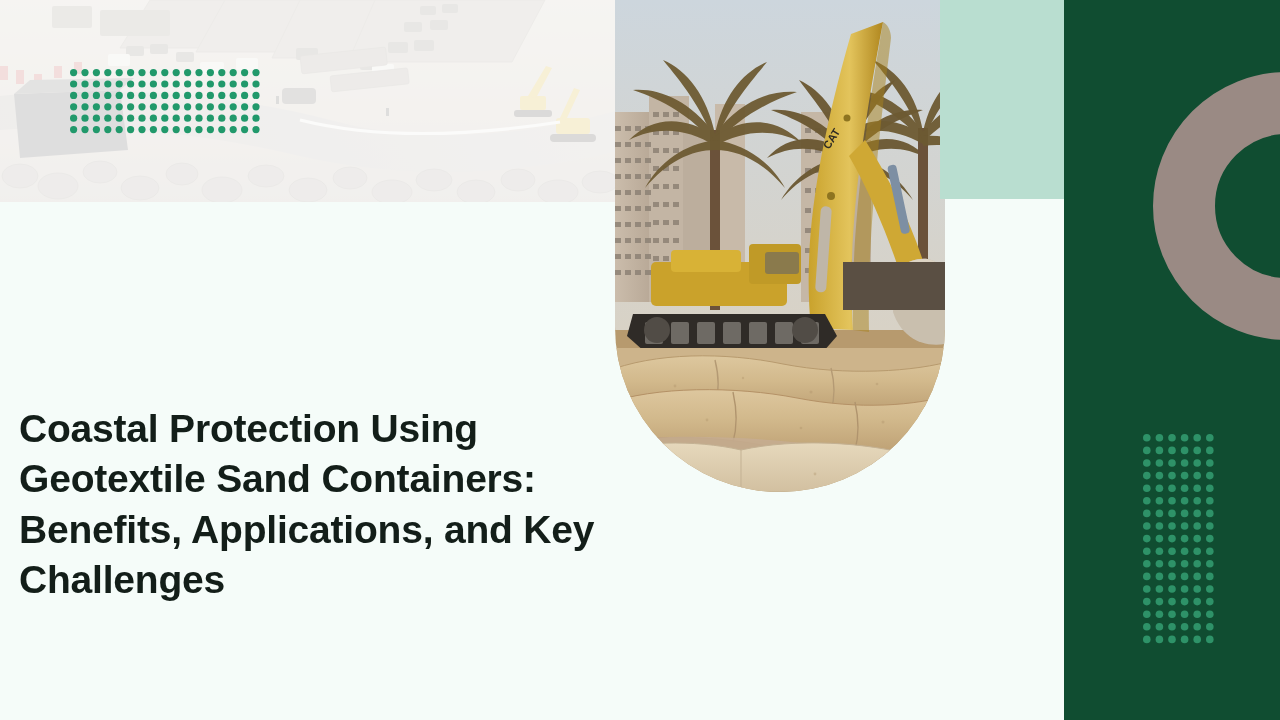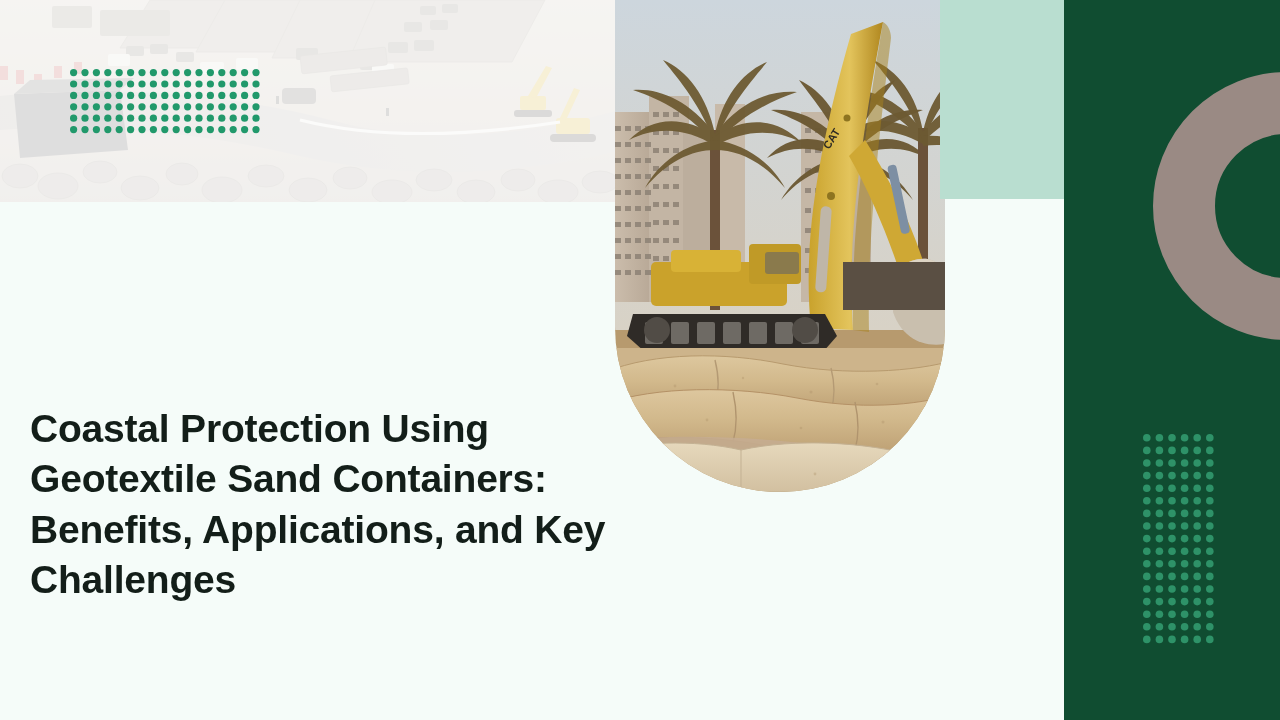--- a/index.html
+++ b/index.html
@@ -81,21 +81,21 @@
   #dots-panel {
     position:absolute;
     left:79px;  
     top:434px;
     width:75px; height:210px;
   }
 
   
   #title {
     position:absolute;
-    left:30px; top:404px;
+    left:19px; top:404px;
     width:760px;
     font-size:39px;
     font-weight:700;
     line-height:1.29;
     letter-spacing:-0.2px;
     color:#131e19;
     white-space:pre-line;
   }
 </style>
 </head>

